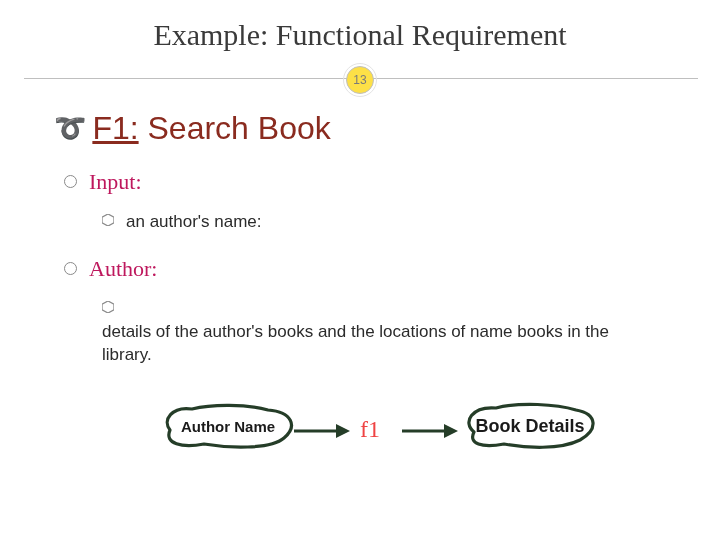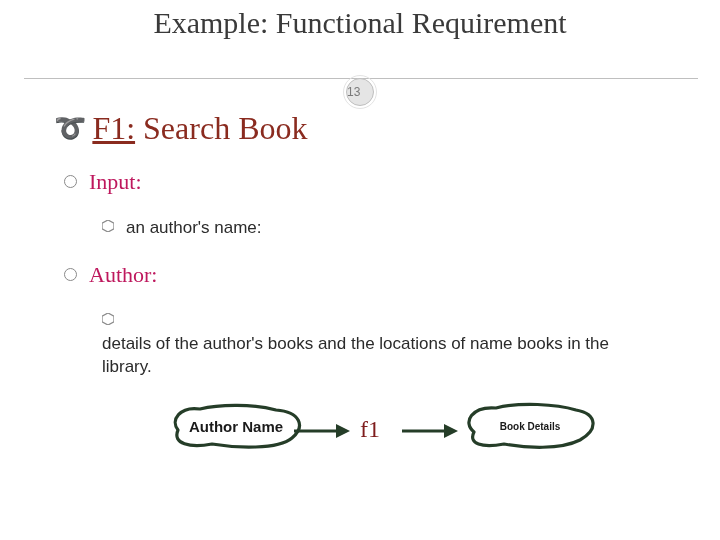--- a/index.html
+++ b/index.html
@@ -1,35 +1,35 @@
 <!DOCTYPE html>
 <html><head>
 <meta charset="utf-8">
 <style>
   html,body{margin:0;padding:0;width:720px;height:540px;background:#fff;font-family:Georgia,'Times New Roman',serif;color:#2b2b2b;}
   .slide{position:relative;width:720px;height:540px;box-sizing:border-box;}
-  .title{font-size:30px;text-align:center;padding-top:6px;color:#3a3a3a;font-weight:400;font-family:Georgia,serif;}
+  .title{font-size:30px;text-align:center;padding-top:18px;color:#3a3a3a;font-weight:400;font-family:Georgia,serif;}
   .rule{position:absolute;left:24px;right:22px;top:78px;border-top:1.5px solid #bfbfbf;}
-  .pagenum{position:absolute;top:66px;left:50%;transform:translateX(-50%);width:26px;height:26px;border:1.5px solid #bfbfbf;border-radius:50%;background:#e5e5e5;font-size:12px;line-height:26px;text-align:left;color:#7a7a7a;font-family:Arial,sans-serif;margin-top:12px;}
+  .pagenum{position:absolute;top:66px;left:50%;transform:translateX(-50%);width:26px;height:26px;border:1.5px solid #bfbfbf;border-radius:50%;background:#fde047;font-size:12px;line-height:26px;text-align:center;color:#7a7a7a;font-family:Arial,sans-serif;}
   .pagenum::after{content:"";position:absolute;left:50%;top:50%;width:32px;height:32px;border:1px solid #e3e3e3;border-radius:50%;transform:translate(-50%,-50%);}
   .content{position:absolute;top:110px;left:54px;right:40px;}
-  .h1line{font-size:32px;color:#8a2b1f;font-family:Liberation Serif, serif;}
+  .h1line{font-size:32px;color:#8a2b1f;font-family:Liberation Sans, sans-serif;}
   .curl{display:inline-block;margin-right:6px;color:#8a8a8a;font-size:26px;transform:translateY(-2px);}
   .f1label{text-decoration:underline;}
   .lvl2{margin-top:22px;margin-left:10px;font-size:22px;color:#be185d;}
   .circ{display:inline-block;width:11px;height:11px;border:1.5px solid #8a8a8a;border-radius:50%;margin-right:12px;vertical-align:middle;transform:translateY(-2px);}
-  .lvl3{margin-top:22px;margin-left:48px;font-size:17px;font-family:Arial,Helvetica,sans-serif;color:#2b2b2b;line-height:1.35;}
+  .lvl3{margin-top:16px;margin-left:48px;font-size:17px;font-family:Arial,Helvetica,sans-serif;color:#2b2b2b;line-height:1.35;}
   .hexwrap{display:inline-block;width:12px;height:12px;margin-right:12px;vertical-align:top;transform:translateY(3px);}
   .hexwrap svg{display:block;}
   .lvl3 .txt{display:inline-block;vertical-align:top;max-width:560px;}
   .diagram{position:absolute;top:392px;left:150px;width:460px;height:80px;}
   .blob{position:absolute;}
   .blob svg{display:block;}
   .blob .lbl{position:absolute;left:0;right:0;top:50%;transform:translateY(-50%);text-align:center;font-family:Arial,Helvetica,sans-serif;font-weight:700;color:#1a1a1a;}
-  .fnlabel{position:absolute;font-family:Georgia,serif;font-size:24px;color:#7f1d1d;}
+  .fnlabel{position:absolute;font-family:Georgia,serif;font-size:24px;color:#ef4444;}
   .arrow{position:absolute;}
 </style>
 </head>
 <body>
 
 <div class="slide">
   <div class="title">Example: Functional Requirement</div>
   <div class="rule"></div>
   <div class="pagenum">13</div>
 
@@ -51,21 +51,21 @@
       <span class="circ"></span><span>Author:</span>
     </div>
     <div class="lvl3">
       <span class="hexwrap"><svg width="12" height="12">
             <polygon points="6,0 12,3.2 12,8.8 6,12 0,8.8 0,3.2" fill="none" stroke="#8a8a8a" stroke-width="1.3"></polygon>
           </svg></span><span class="txt">details of the author's books and the locations of name books in the library.</span>
     </div>
   </div>
 
   <div class="diagram">
-    <div class="blob" style="left:16px;top:10px;width:140px;height:48px;">
+    <div class="blob" style="left:8px;top:10px;width:140px;height:48px;">
       <svg width="140" height="48" viewBox="0 0 140 48">
         <path d="M12 28 C 4 18, 14 4, 34 7 C 54 2, 88 2, 110 8 C 134 10, 140 24, 126 36 C 112 48, 70 46, 46 42 C 24 46, 6 42, 12 28 Z" fill="none" stroke="#253d28" stroke-width="3.2" stroke-linejoin="round"></path>
       </svg>
       <div class="lbl" style="font-size:15px;">Author Name</div>
     </div>
 
     <div class="arrow" style="left:142px;top:30px;">
       <svg width="58" height="18" viewBox="0 0 58 18">
         <line x1="2" y1="9" x2="46" y2="9" stroke="#253d28" stroke-width="3"></line>
         <polygon points="44,2 58,9 44,16" fill="#253d28"></polygon>
@@ -78,16 +78,16 @@
       <svg width="58" height="18" viewBox="0 0 58 18">
         <line x1="2" y1="9" x2="46" y2="9" stroke="#253d28" stroke-width="3"></line>
         <polygon points="44,2 58,9 44,16" fill="#253d28"></polygon>
       </svg>
     </div>
 
     <div class="blob" style="left:310px;top:10px;width:140px;height:48px;">
       <svg width="140" height="48" viewBox="0 0 140 48">
         <path d="M14 30 C 2 20, 12 4, 36 6 C 60 0, 96 2, 116 8 C 138 12, 138 28, 120 38 C 100 48, 66 46, 44 42 C 22 46, 8 42, 14 30 Z" fill="none" stroke="#253d28" stroke-width="3.2" stroke-linejoin="round"></path>
       </svg>
-      <div class="lbl" style="font-size:10px;">Book Details</div>
+      <div class="lbl" style="font-size:18px;">Book Details</div>
     </div>
   </div>
 </div>
 
 </body></html>

